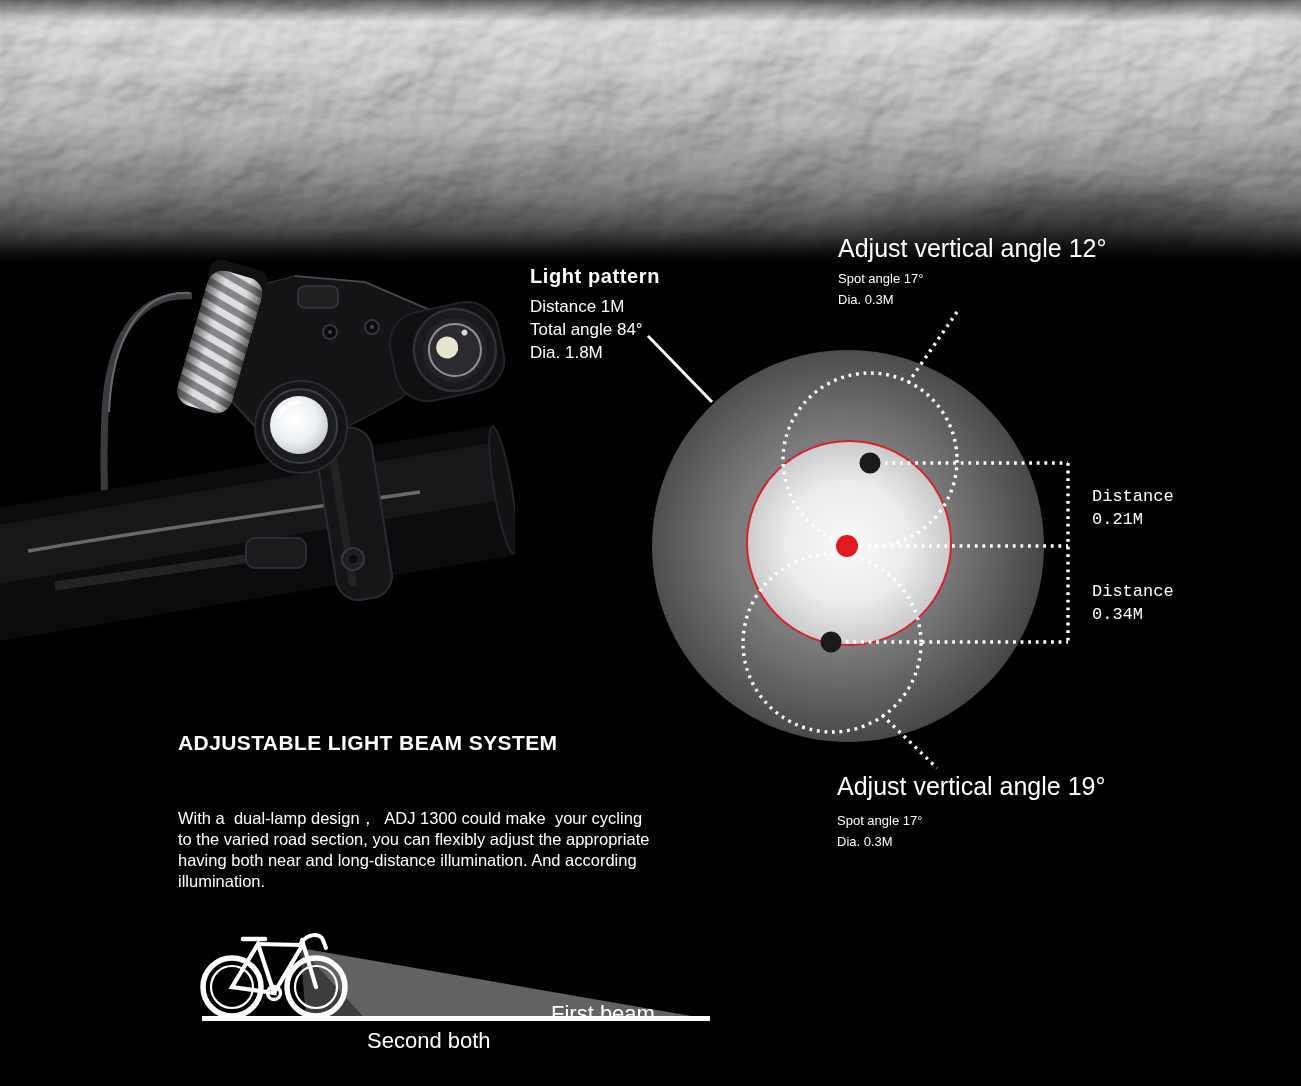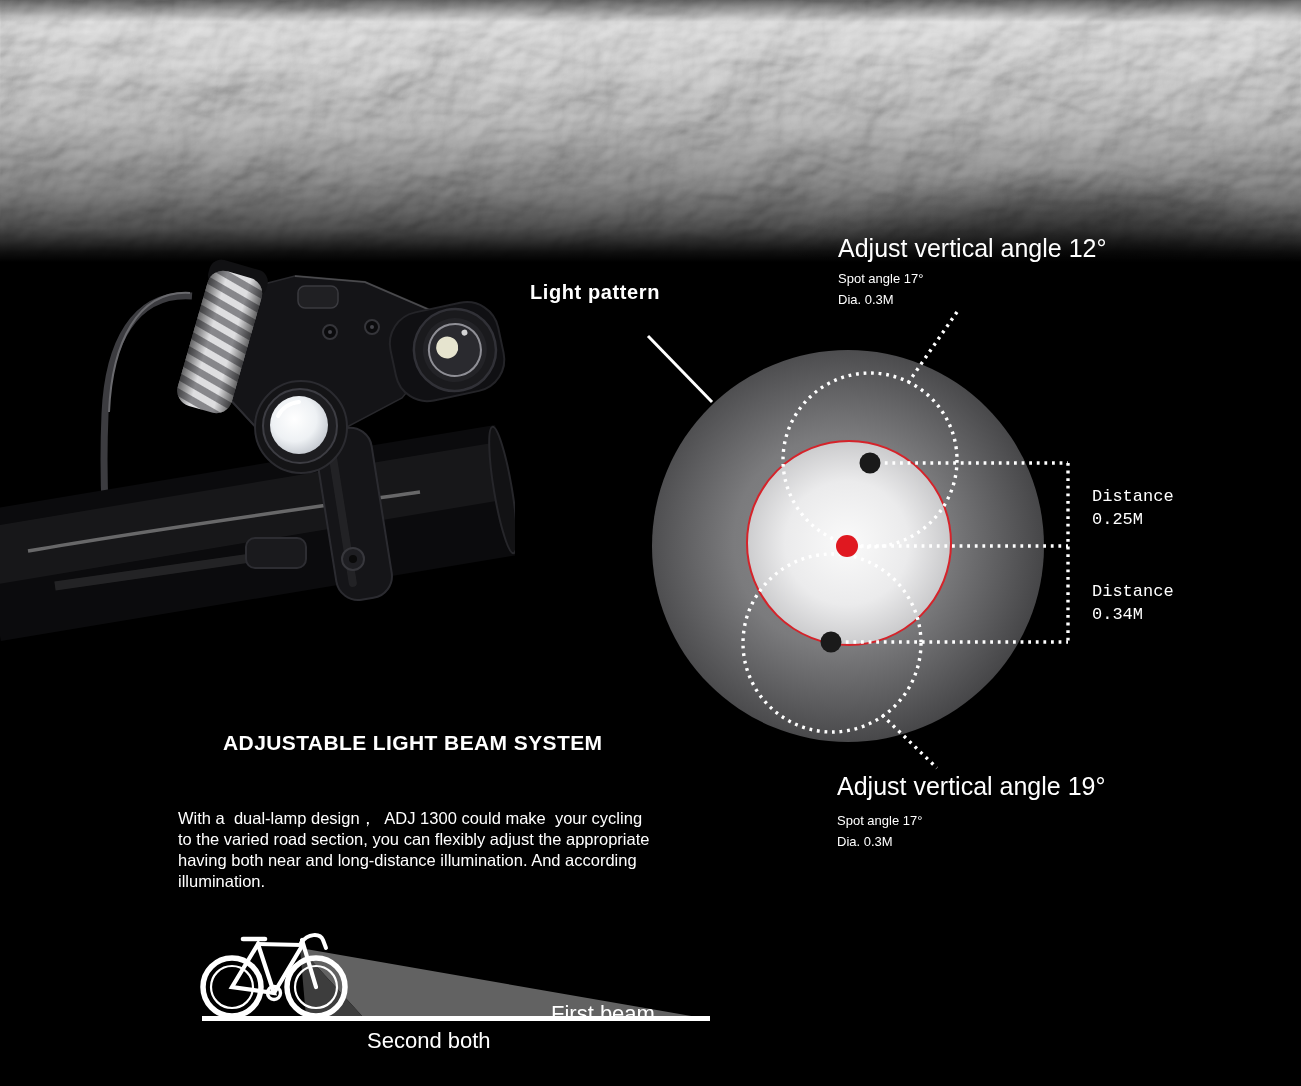--- a/index.html
+++ b/index.html
@@ -18,33 +18,33 @@
     background:
       radial-gradient(ellipse 420px 150px at 82% 104%, rgba(0,0,0,0.62), rgba(0,0,0,0) 70%),
       linear-gradient(180deg,
         rgba(0,0,0,0.50) 0px,  rgba(255,255,255,0.30) 22px,
         rgba(255,255,255,0.05) 60px, rgba(0,0,0,0.10) 120px,
         rgba(0,0,0,0.34) 185px, rgba(0,0,0,0.62) 228px,
         rgba(0,0,0,0.92) 252px, #000 262px);
   }
 
   
-  .lp-title  { left:530px; top:265px; font-size:20px; font-weight:bold; letter-spacing:0.6px;margin-top:16px; }
+  .lp-title  { left:530px; top:265px; font-size:20px; font-weight:bold; letter-spacing:0.6px; }
   .lp-lines  { left:530px; top:295px; font-size:17px; line-height:23px; }
   .ann-title { font-size:25px; font-weight:400;text-align:right; }
   .ann-sub   { font-size:13px; line-height:21px; }
   .ann-top-title { left:838px; top:234px; }
   .ann-top-sub   { left:838px; top:268px; }
   .ann-bot-title { left:837px; top:772px; }
   .ann-bot-sub   { left:837px; top:810px; }
   .dist-label { font-size:17px; line-height:23px;font-family:Liberation Mono, monospace; }
   .dist-upper { left:1092px; top:485px; }
   .dist-lower { left:1092px; top:580px; }
   .section-title {
-    left:178px; top:731px; font-size:21px; font-weight:bold; letter-spacing:0.4px;margin-left:45px;
+    left:178px; top:731px; font-size:21px; font-weight:bold; letter-spacing:0.4px;
   }
   .section-body { left:178px; top:808px; font-size:16.5px; line-height:21px; }
   .section-body div { white-space:pre-wrap; }
   .beam-label { font-size:22px; }
   .first-beam  { left:551px; top:955px;margin-top:46px; }
   .second-beam { left:367px; top:1028px; }
 
   svg { display:block; }
 </style>
 </head>
@@ -171,36 +171,41 @@
       <line x1="203" y1="342" x2="448" y2="342"></line>
       <line x1="448" y1="163" x2="448" y2="342"></line>
     </g>
 
     <circle cx="250" cy="163" r="10.5" fill="#1a1a1a"></circle>
     <circle cx="211" cy="342" r="10.5" fill="#1a1a1a"></circle>
     <circle cx="227" cy="246" r="11" fill="#e01820"></circle>
   </svg>
 
   <div class="abs lp-title">Light pattern</div>
+  <div class="abs lp-lines">
+    <div>Distance 1M</div>
+    <div>Total angle 84°</div>
+    <div>Dia. 1.8M</div>
+  </div>
 
   <div class="abs ann-title ann-top-title">Adjust vertical angle 12°</div>
   <div class="abs ann-sub ann-top-sub">
     <div>Spot angle 17°</div>
     <div>Dia. 0.3M</div>
   </div>
 
   <div class="abs ann-title ann-bot-title">Adjust vertical angle 19°</div>
   <div class="abs ann-sub ann-bot-sub">
     <div>Spot angle 17°</div>
     <div>Dia. 0.3M</div>
   </div>
 
   <div class="abs dist-label dist-upper">
     <div>Distance</div>
-    <div>0.25M</div>
+    <div>0.21M</div>
   </div>
   <div class="abs dist-label dist-lower">
     <div>Distance</div>
     <div>0.34M</div>
   </div>
 
   <div class="abs section-title">ADJUSTABLE LIGHT BEAM SYSTEM</div>
   <div class="abs section-body">
     <div>With a  dual-lamp design，  ADJ 1300 could make  your cycling</div>
     <div>to the varied road section, you can flexibly adjust the appropriate</div>

